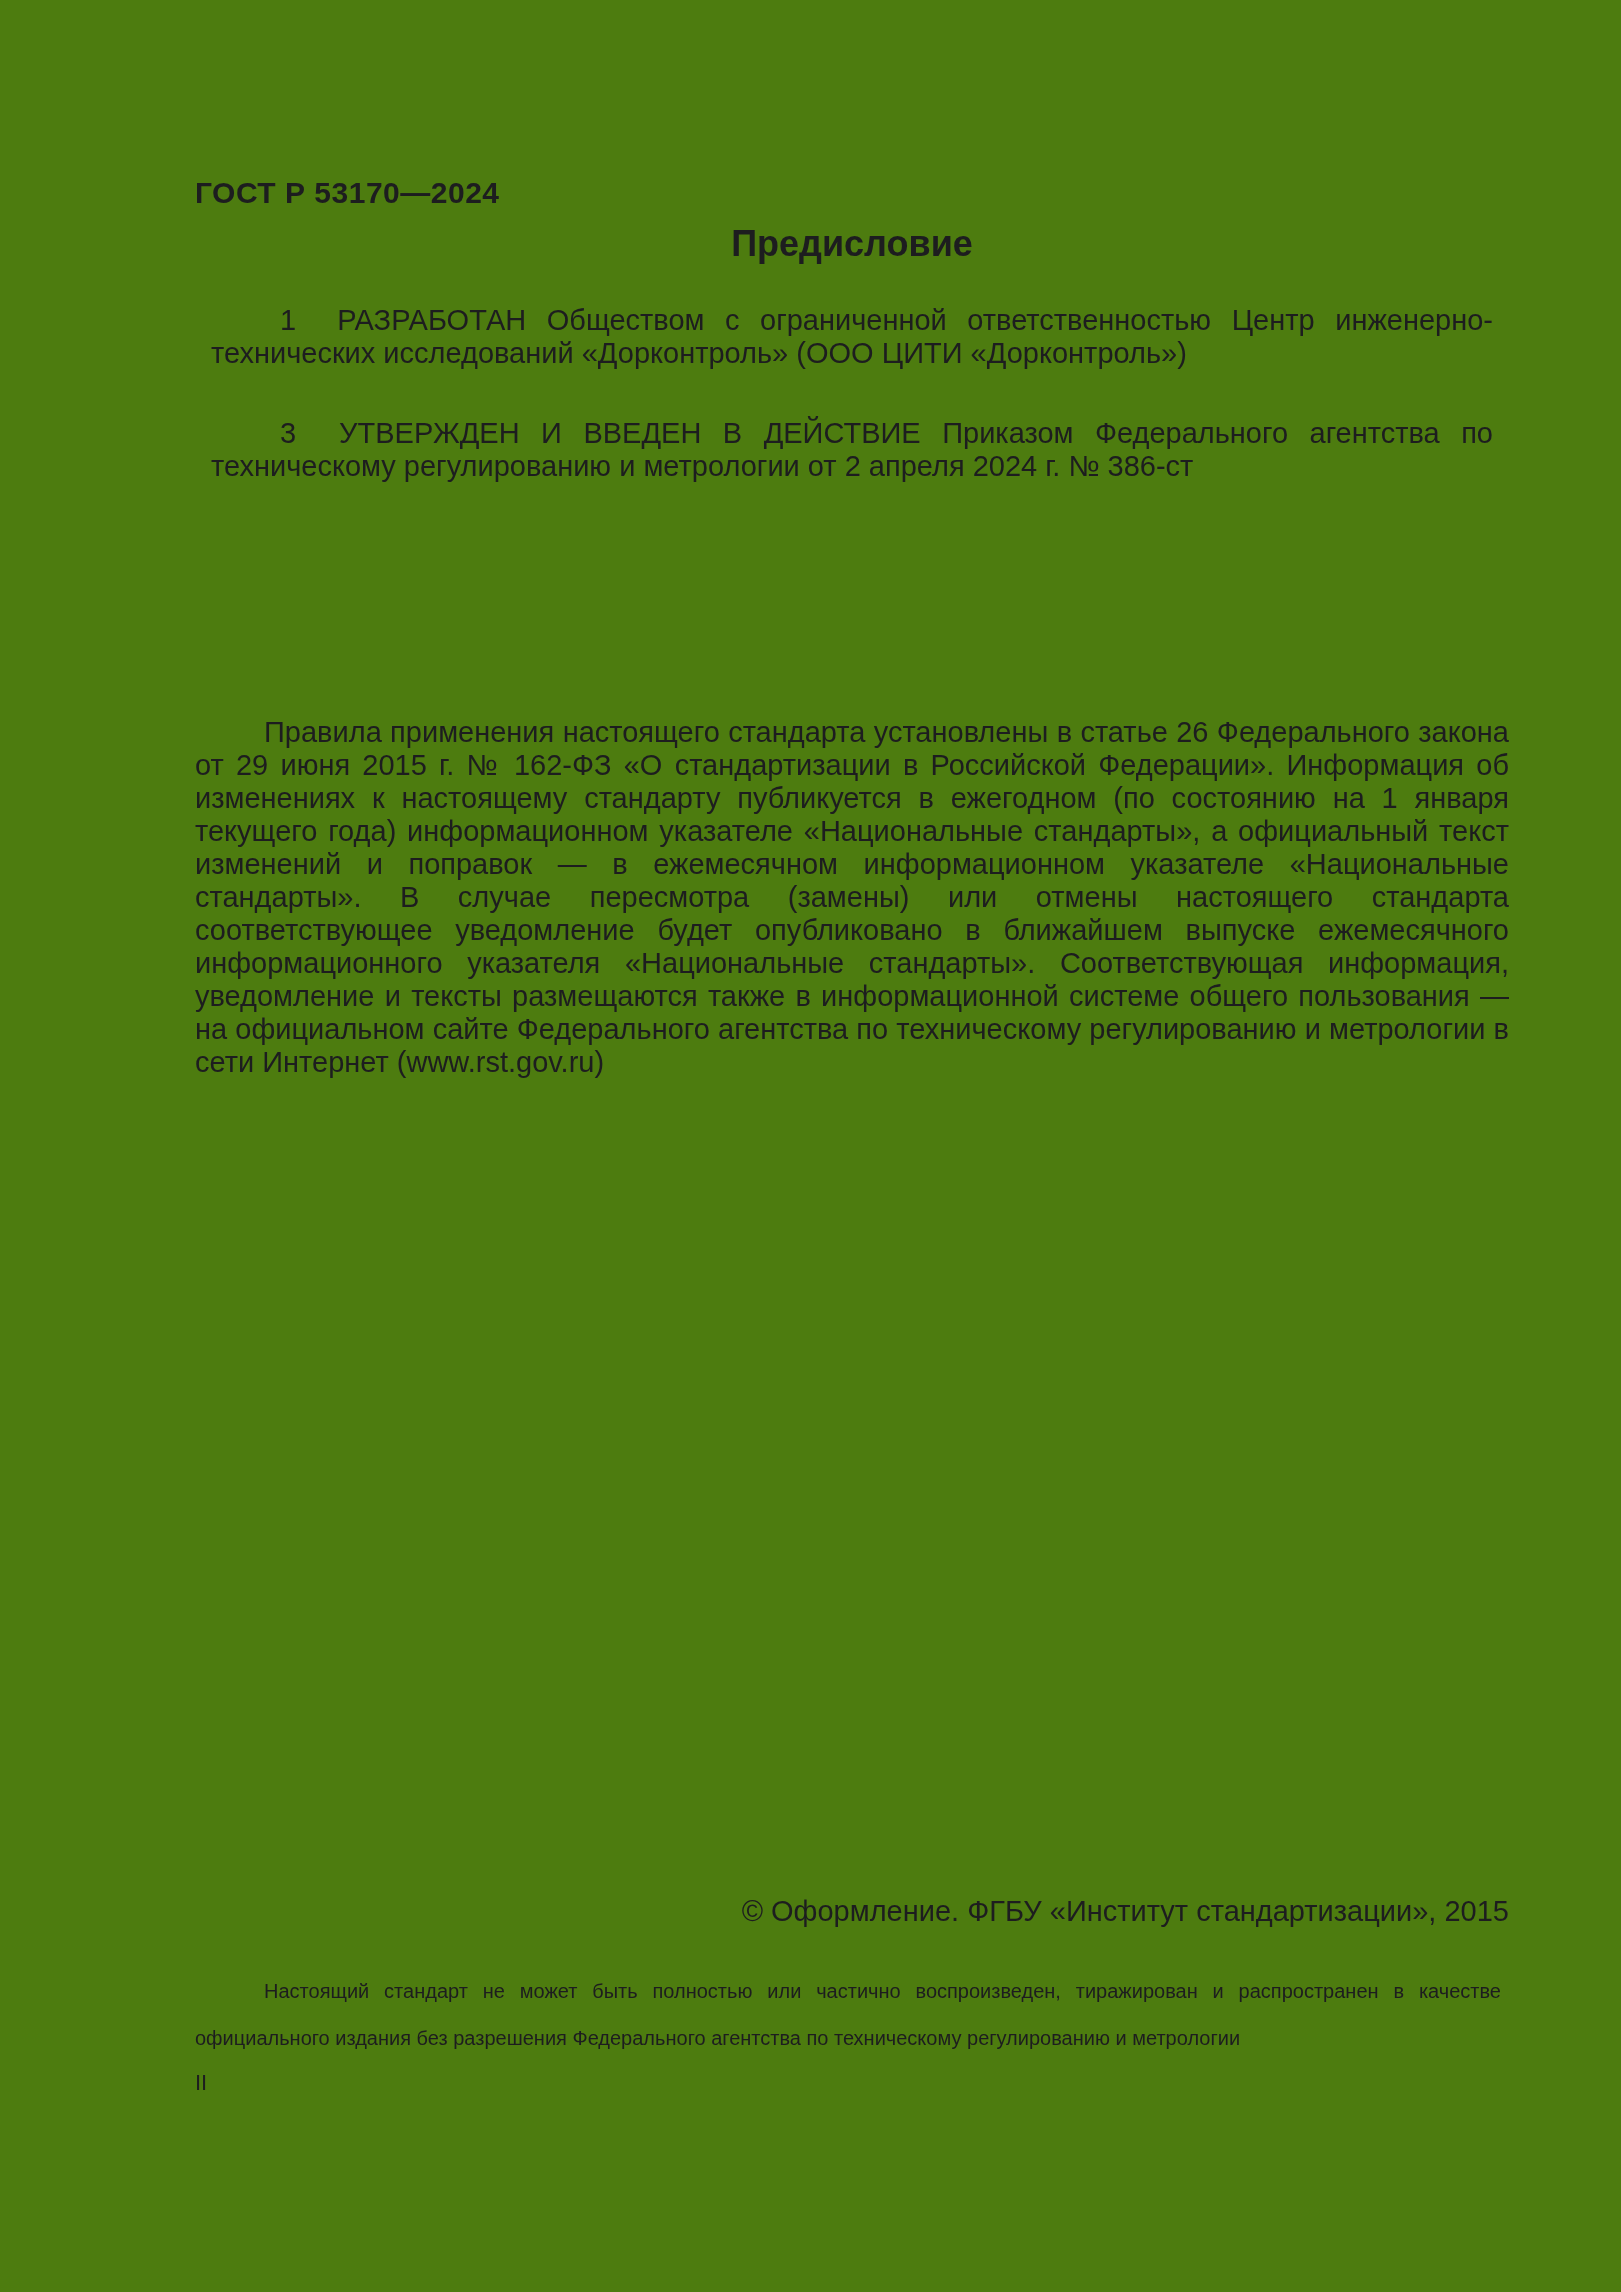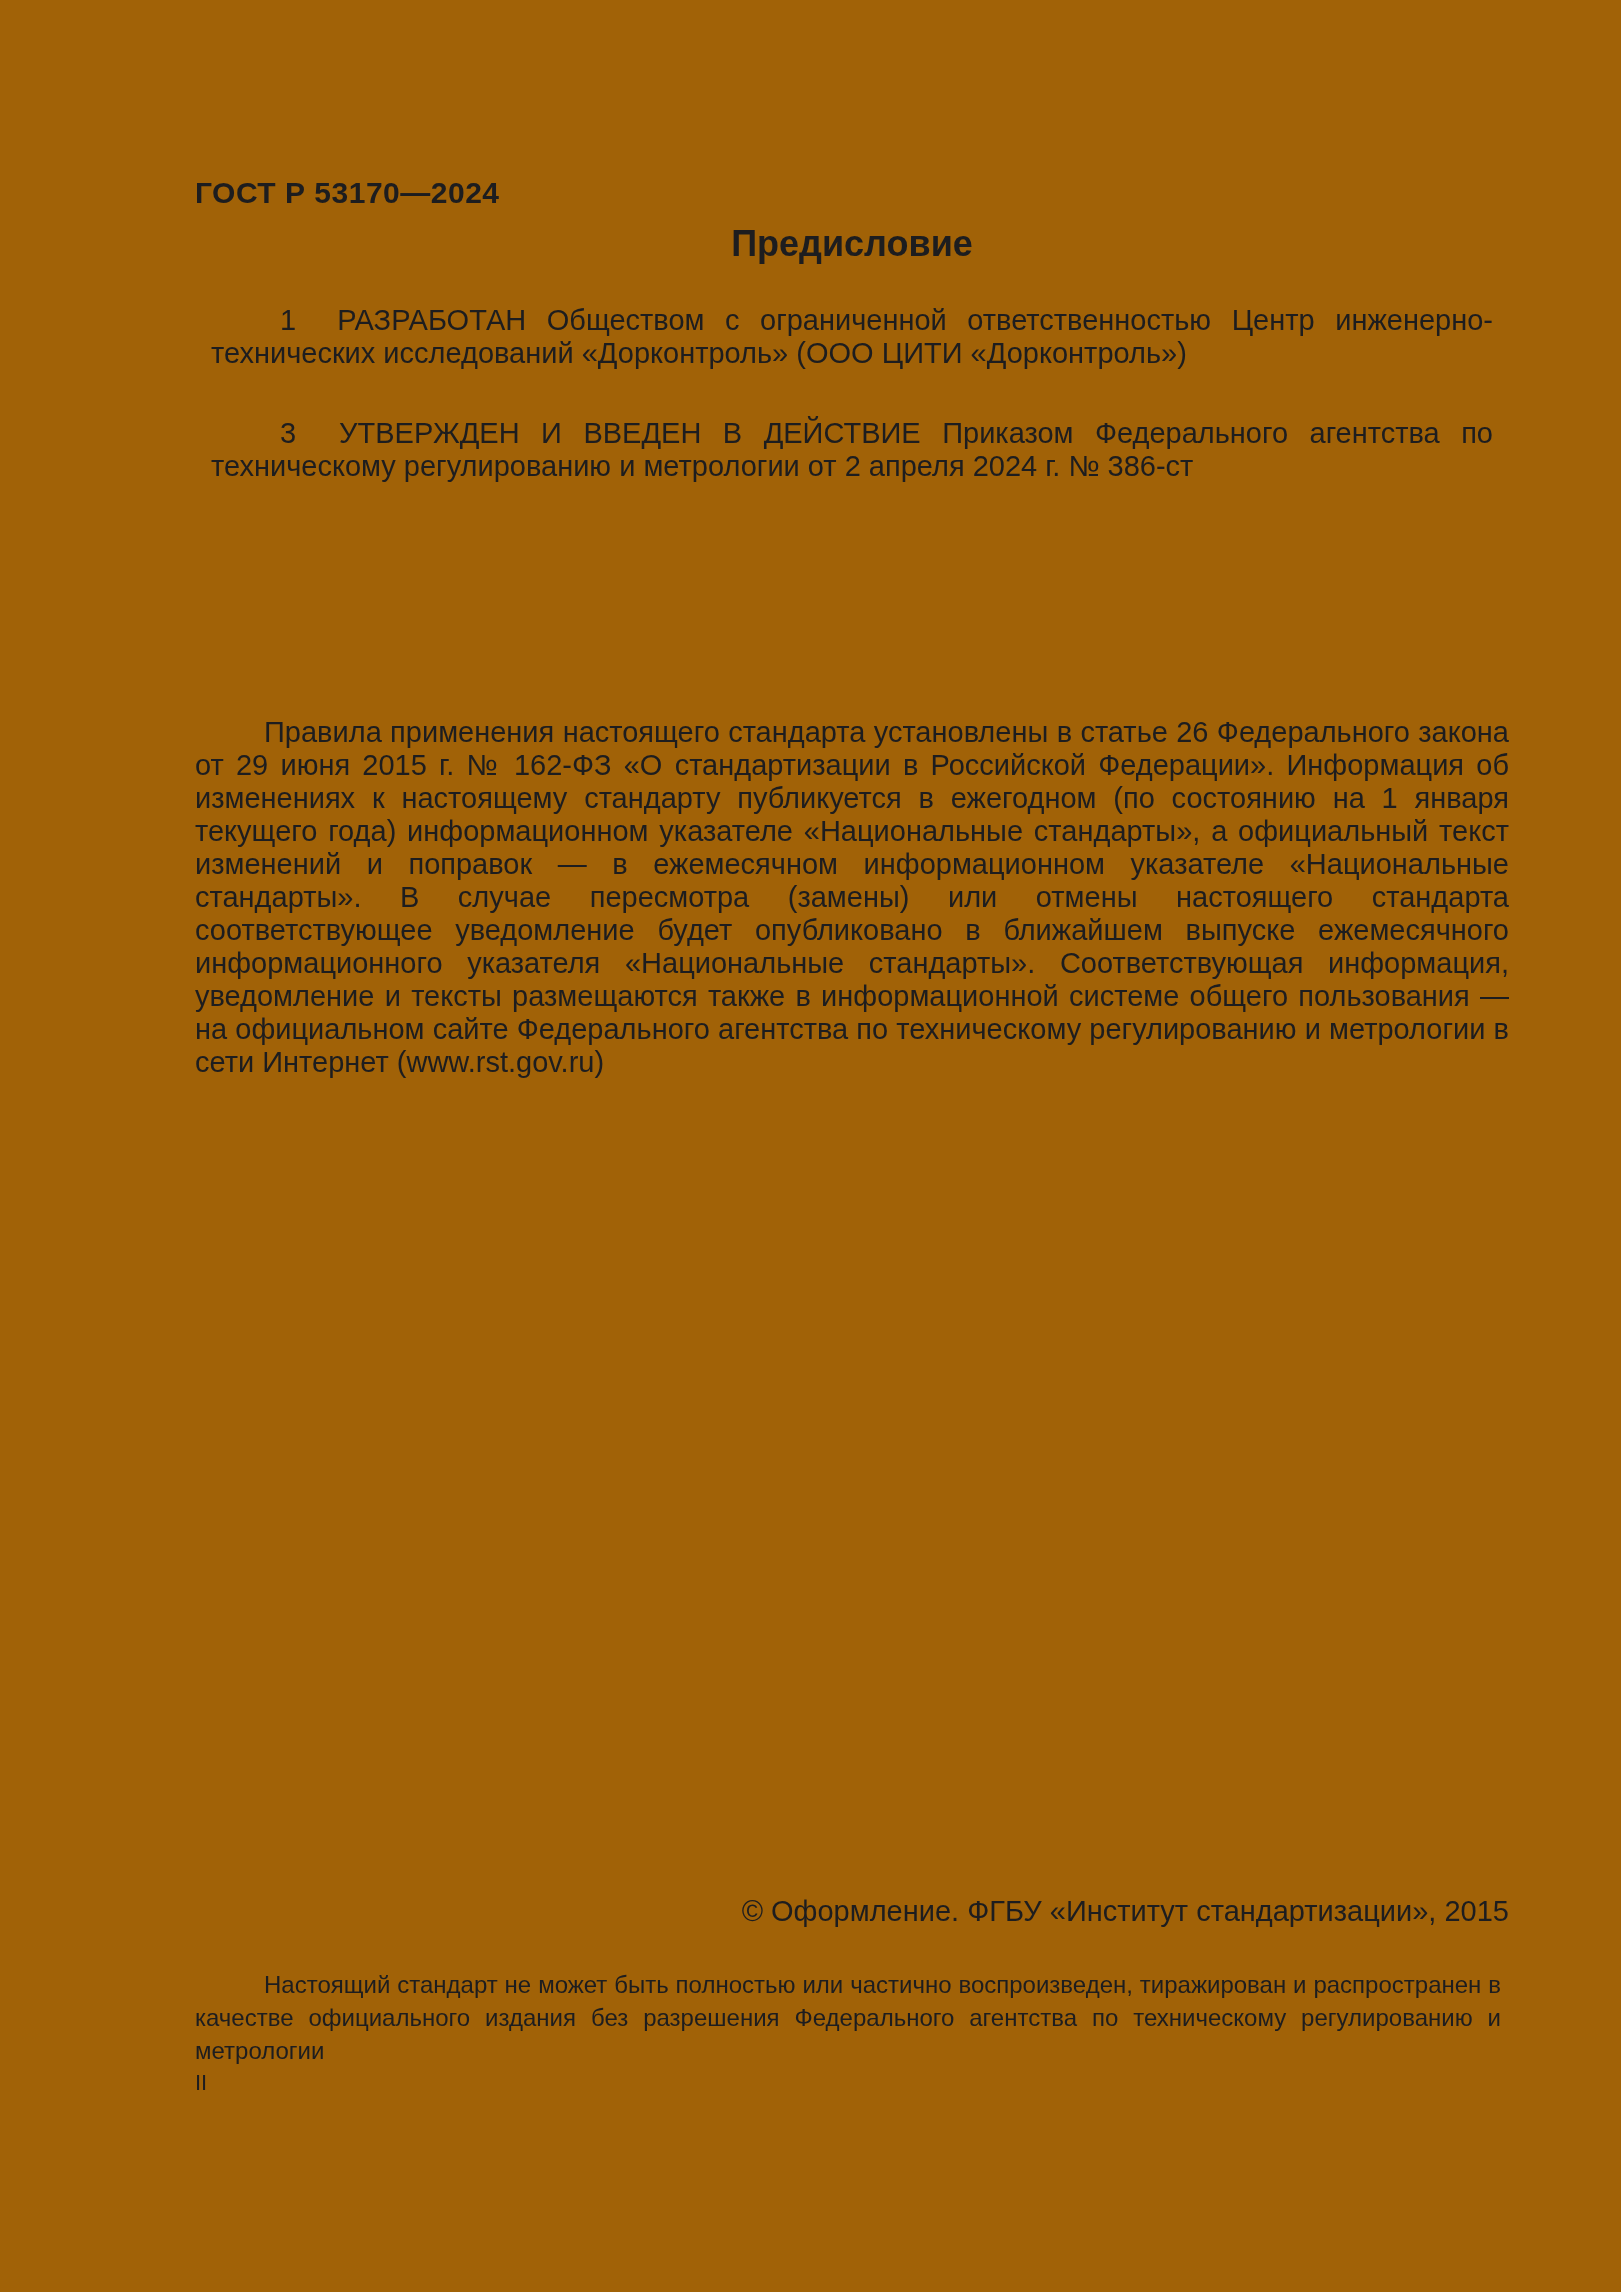--- a/index.html
+++ b/index.html
@@ -4,21 +4,21 @@
 <style>
   html, body {
     margin: 0;
     padding: 0;
     background: #ffffff;
   }
   .page {
     position: relative;
     width: 1621px;
     height: 2293px;
-    background: #a16207;
+    background: #4d7c0f;
     font-family: "Liberation Sans", "DejaVu Sans", sans-serif;
     color: #1d1d1f;
     overflow: hidden;
   }
   .doc-code {
     position: absolute;
     left: 195px;
     top: 176px;
     font-size: 30px;
     font-weight: bold;
@@ -75,22 +75,22 @@
     font-size: 29px;
     text-align: right;
     white-space: nowrap;
   }
   .distribution {
     position: absolute;
     left: 195px;
     right: 120px;
     top: 1968px;
     margin: 0;
-    font-size: 24px;
-    line-height: 33px;
+    font-size: 20px;
+    line-height: 47px;
     text-align: justify;
     text-indent: 69px;
     hyphens: auto;
     -webkit-hyphens: auto;
   }
   .page-num {
     position: absolute;
     left: 195px;
     top: 2070px;
     font-size: 22px;

